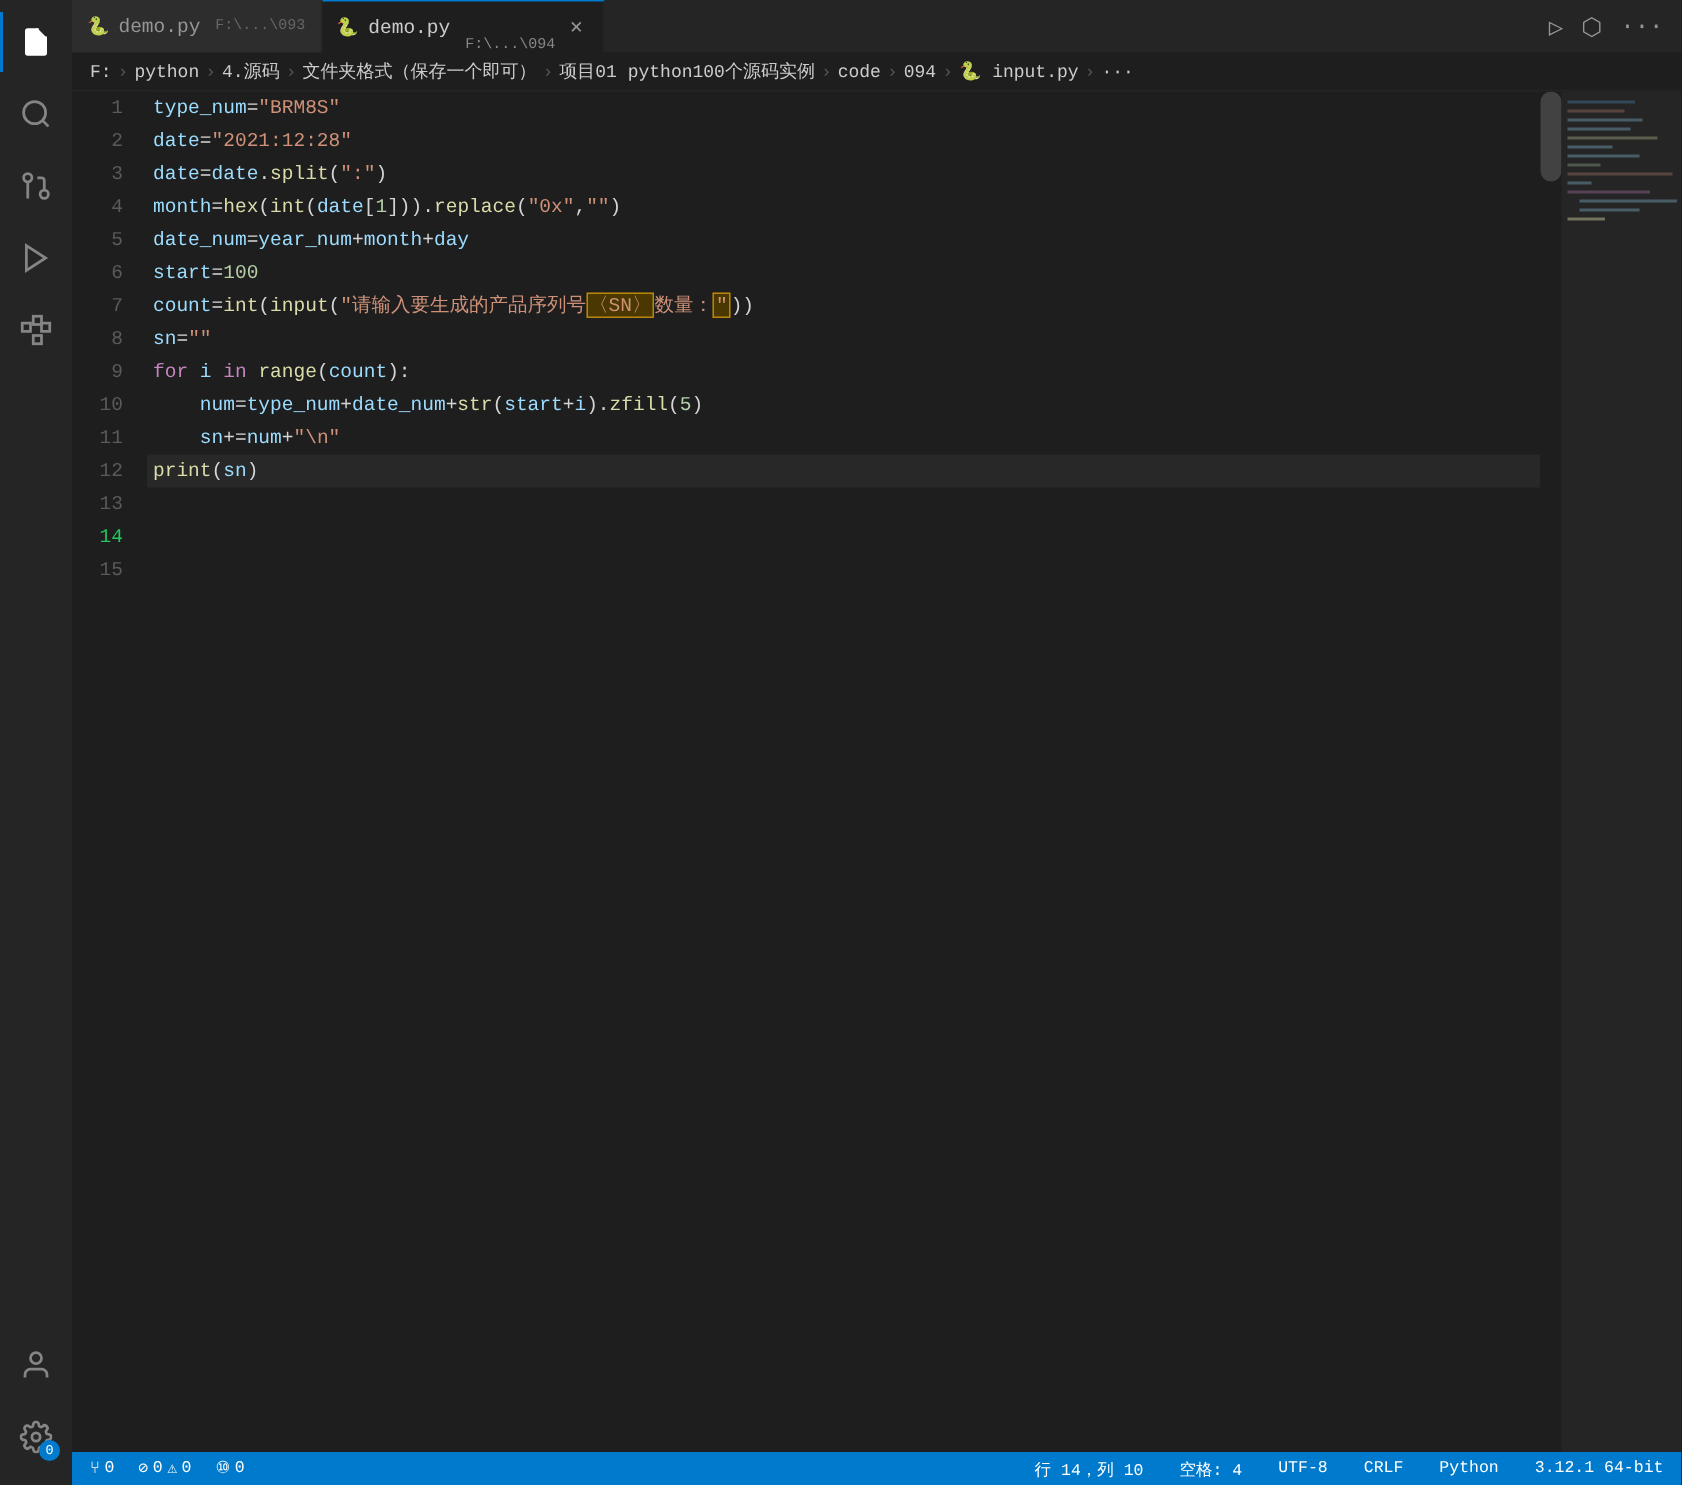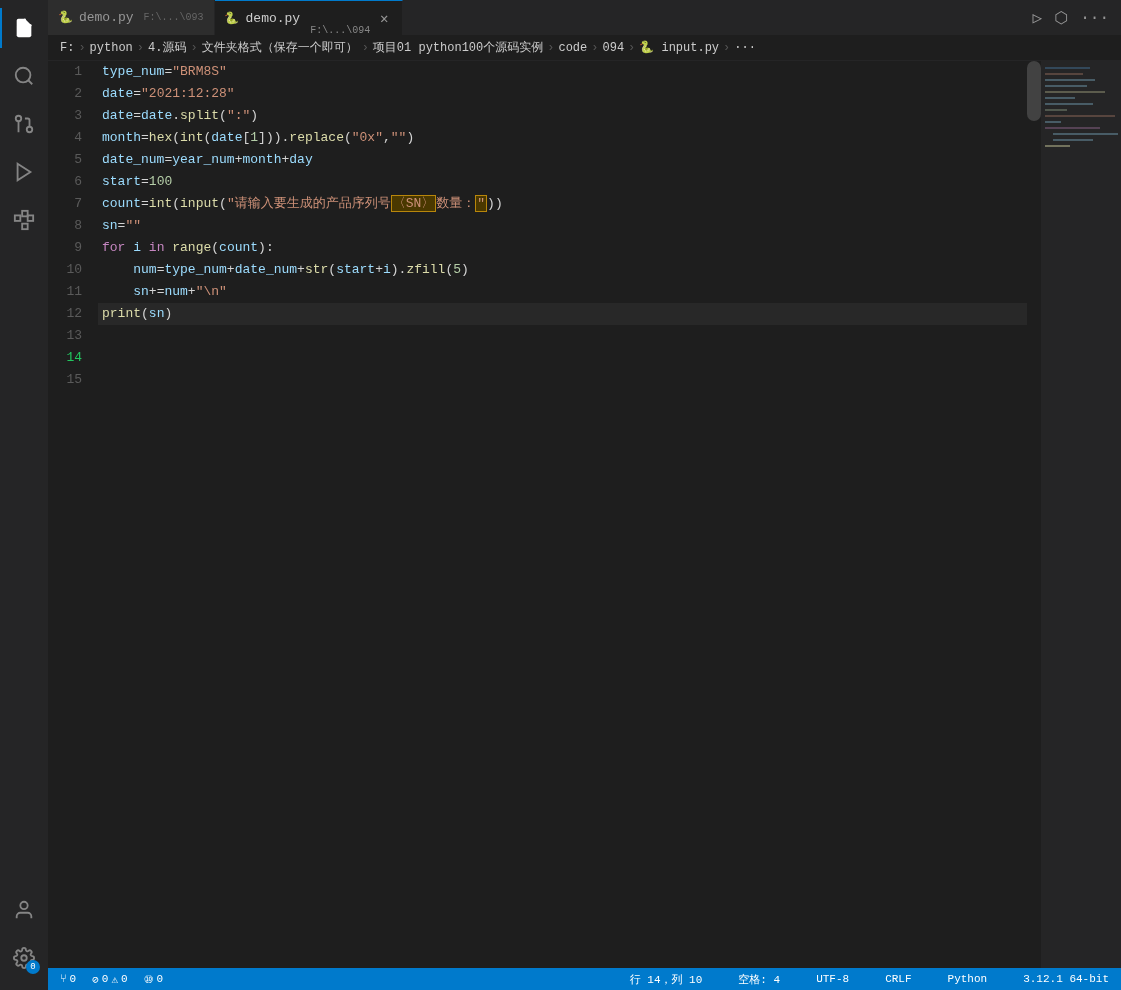--- a/index.html
+++ b/index.html
@@ -234,21 +234,21 @@
     .status-left {
       display: flex;
       align-items: center;
       gap: 8px;
       padding-left: 8px;
     }
     .status-right {
       margin-left: auto;
       display: flex;
       align-items: flex-start;
-      gap: 28px;
+      gap: 16px;
       padding-right: 8px;
     }
     .status-item {
       display: flex;
       align-items: center;
       gap: 3px;
       cursor: pointer;
       padding: 0 4px;
       height: 22px;
     }

